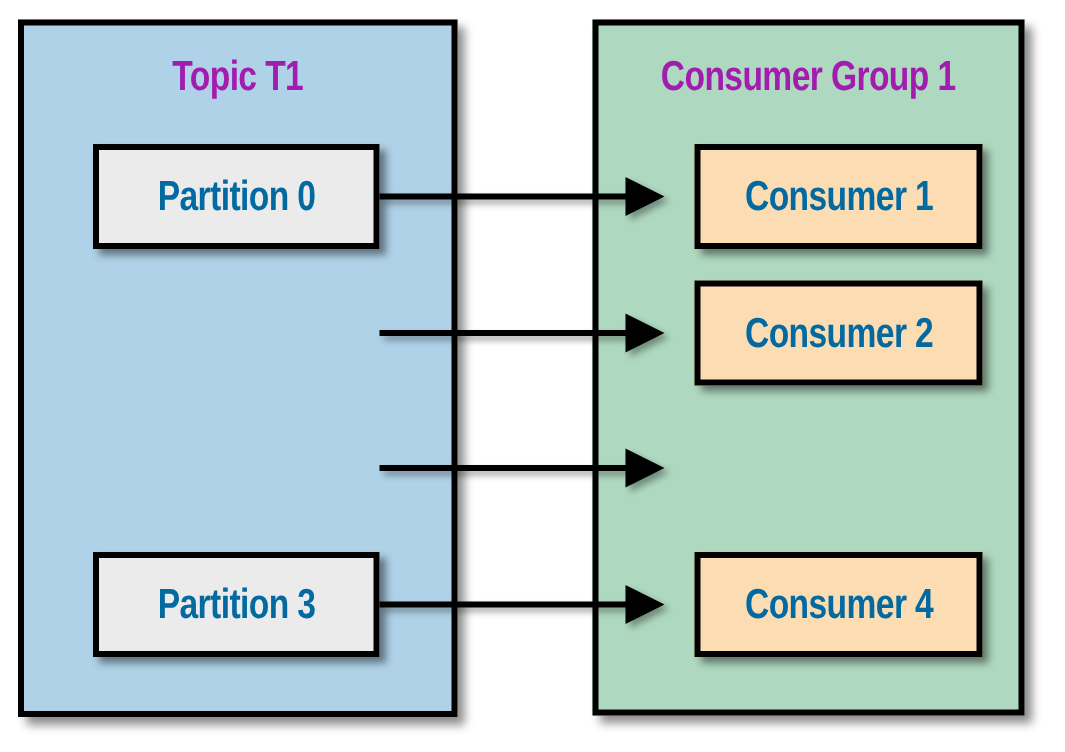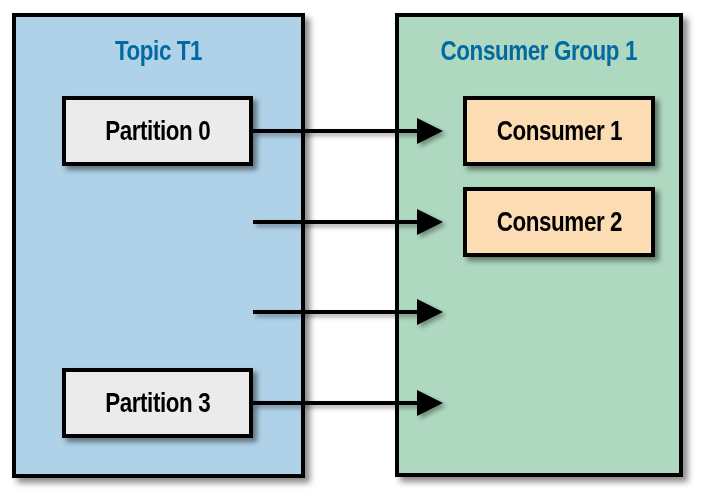--- a/index.html
+++ b/index.html
@@ -35,42 +35,42 @@
     background: var(--consumer-group-fill, #aed8bf);
   }
   .panel-title {
     position: absolute;
     left: 0;
     right: 0;
     top: 18px;
     text-align: center;
     font-size: 28px;
     font-weight: 700;
-    color: #0369a1;
+    color: #a21caf;
     white-space: nowrap;
   }
   .condensed {
     display: inline-block;
     transform: scaleX(0.80);
     transform-origin: center center;
     letter-spacing: -0.5px;
     white-space: nowrap;
   }
   .node {
     position: absolute;
     width: 183px;
     height: 62px;
     border: 4px solid var(--border, #000000);
     display: flex;
     align-items: center;
     justify-content: center;
     box-shadow: 4px 4px 5px rgba(0,0,0,0.45);
     font-size: 28px;
     font-weight: 700;
-    color: #000000;
+    color: #0369a1;
   }
   .partition-node {
     left: 62px;
     background: var(--partition-fill, #ebebeb);
   }
   .consumer-node {
     left: 463px;
     width: 184px;
     background: var(--consumer-fill, #fcdcb2);
   }
@@ -132,20 +132,23 @@
   <div class="node partition-node row3">
     <span class="condensed">Partition 3</span>
   </div>
 
   <div class="node consumer-node row0">
     <span class="condensed">Consumer 1</span>
   </div>
   <div class="node consumer-node row1">
     <span class="condensed">Consumer 2</span>
   </div>
+  <div class="node consumer-node row3">
+    <span class="condensed">Consumer 4</span>
+  </div>
 
   <div class="arrow r0">
     <div class="arrow-line"></div>
     <div class="arrow-head"></div>
   </div>
   <div class="arrow r1">
     <div class="arrow-line"></div>
     <div class="arrow-head"></div>
   </div>
   <div class="arrow r2">

